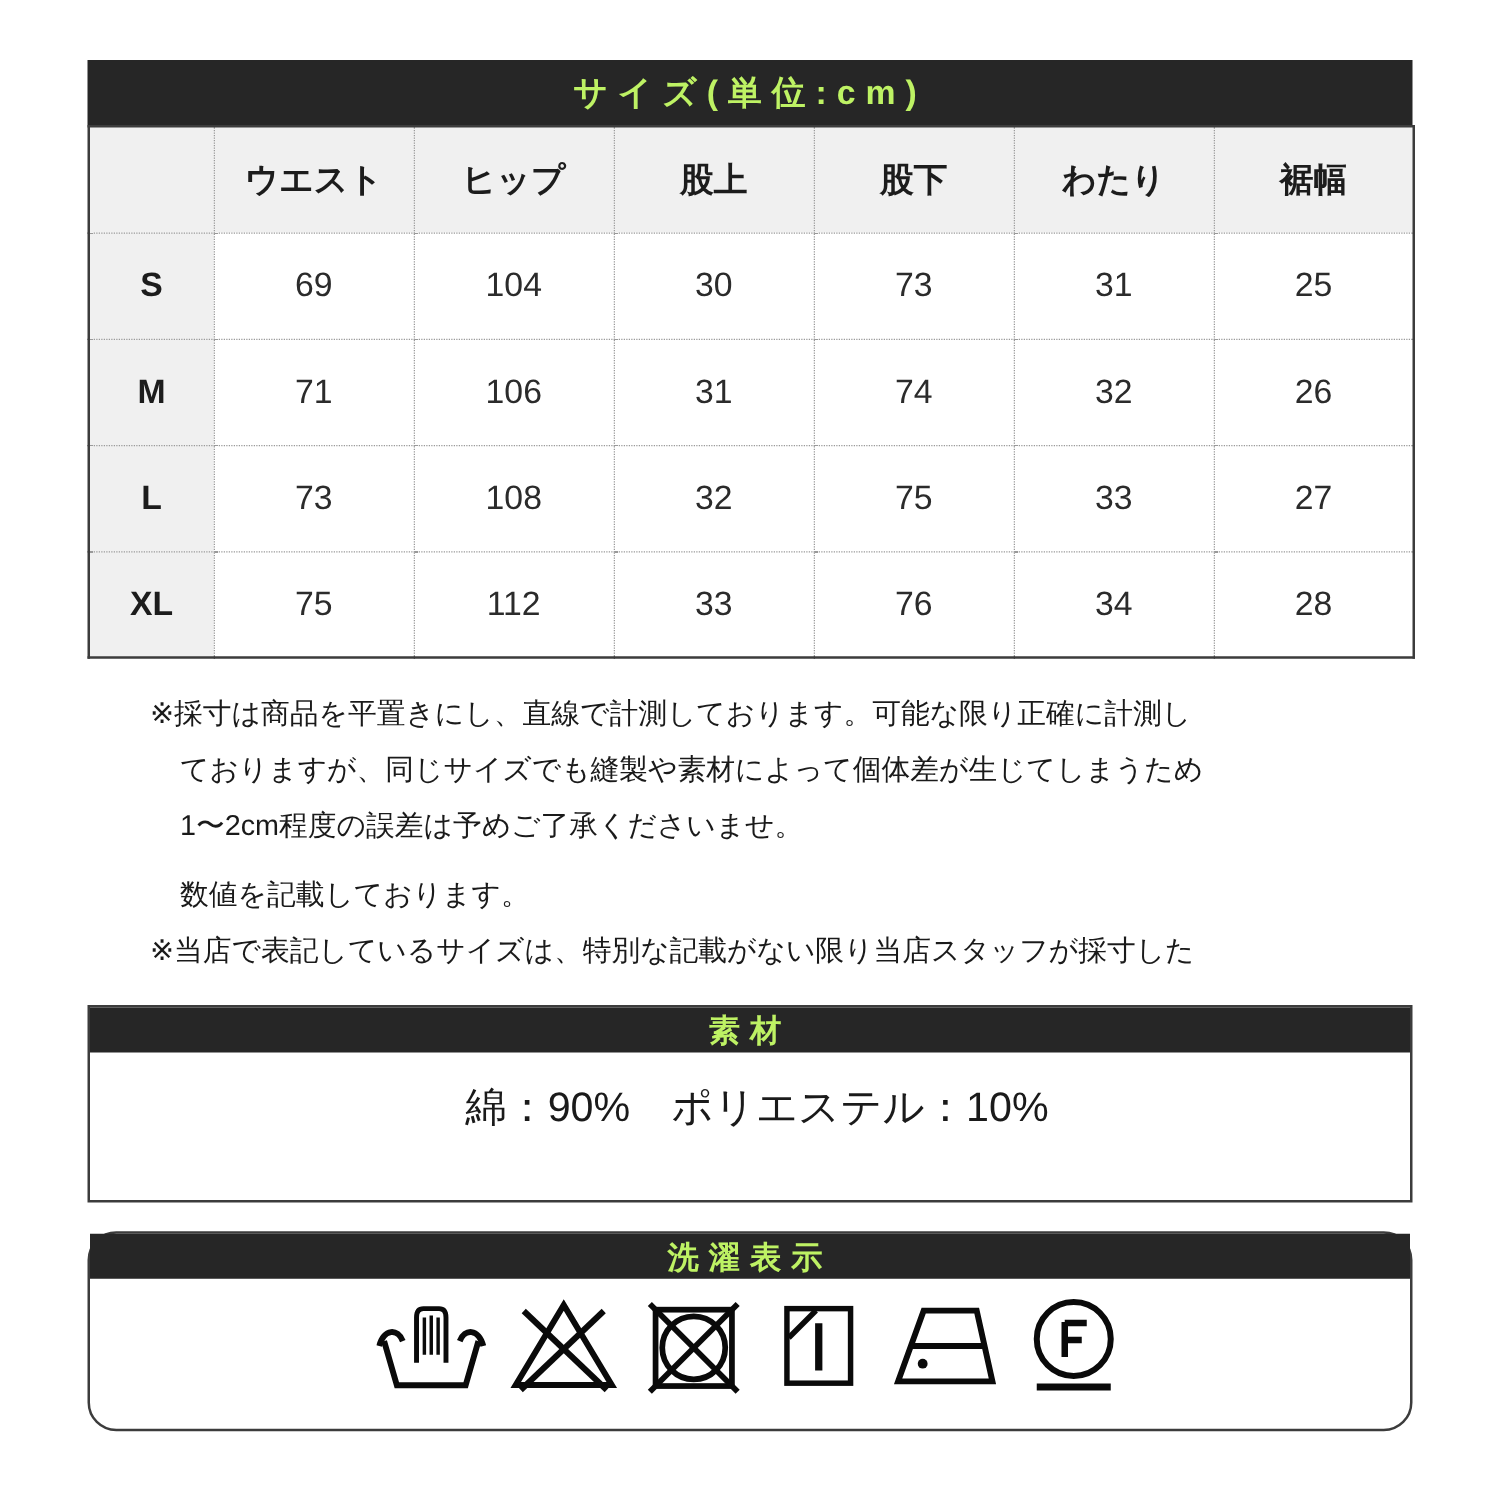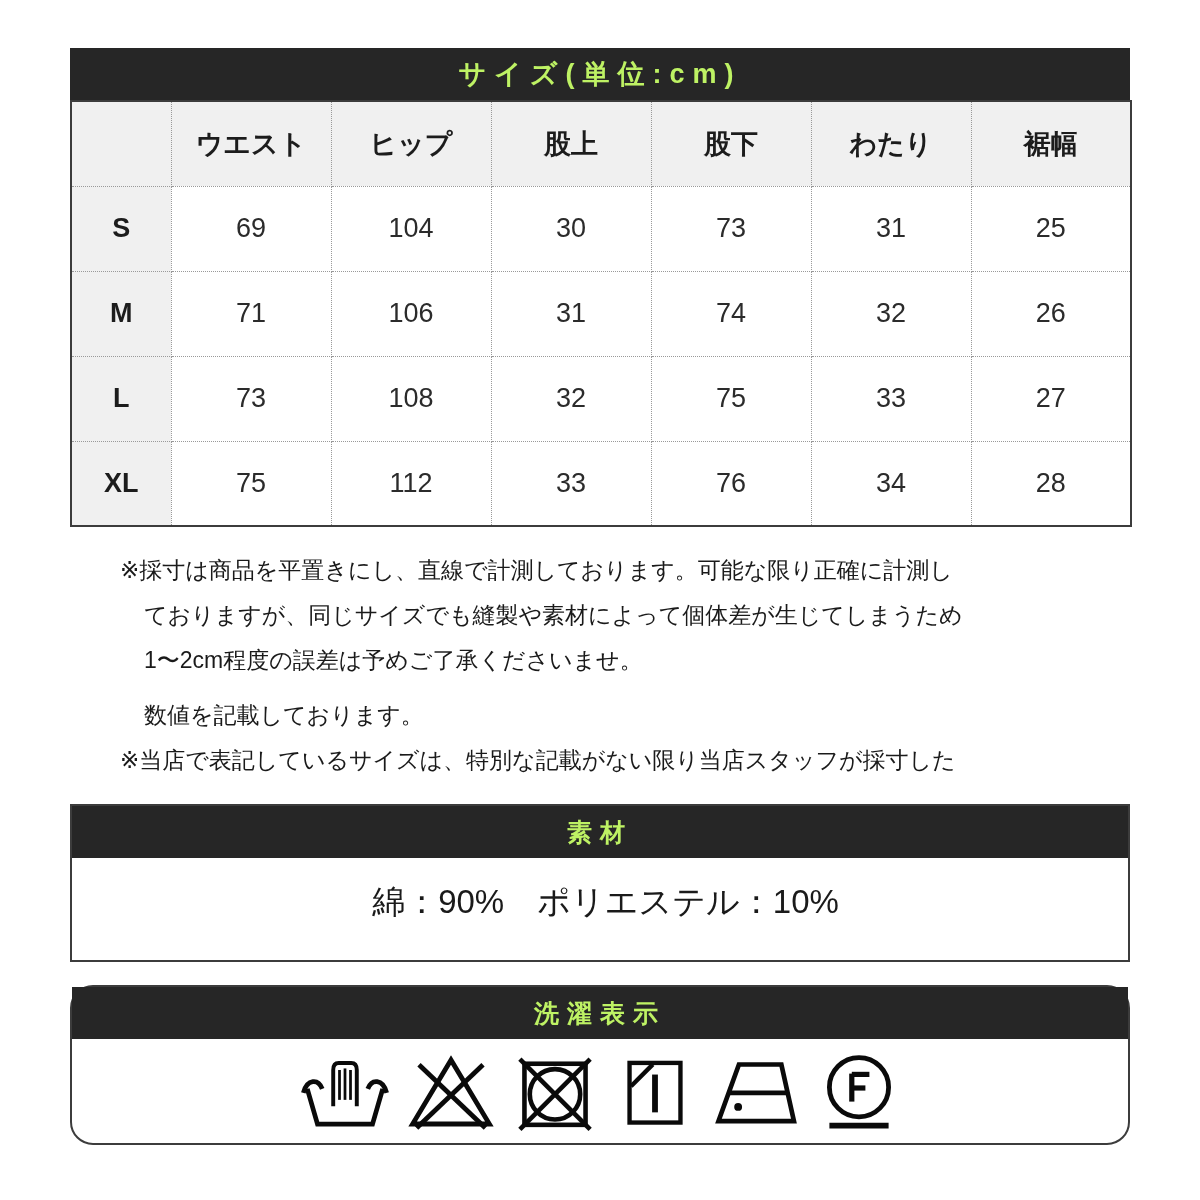--- a/index.html
+++ b/index.html
@@ -74,21 +74,21 @@
   
   .box {
     position: absolute;
     left: 70px;
     width: 1060px;
     border: 2px solid #3c3c3c;
     background: #ffffff;
   }
   .material-section { top: 804px; height: 158px; }
   .laundry-section  { top: 985px; height: 160px; border-radius: 23px; }
-  .box .bar { height: 52px; font-size: 25px; }
+  .box .bar { height: 36px; font-size: 25px; }
   .material-body {
     height: 88px;
     display: flex;
     align-items: center;
     justify-content: center;
     font-size: 33px;
     color: #1a1a1a;
     margin-left: 11px;
   }
   .laundry-body {

